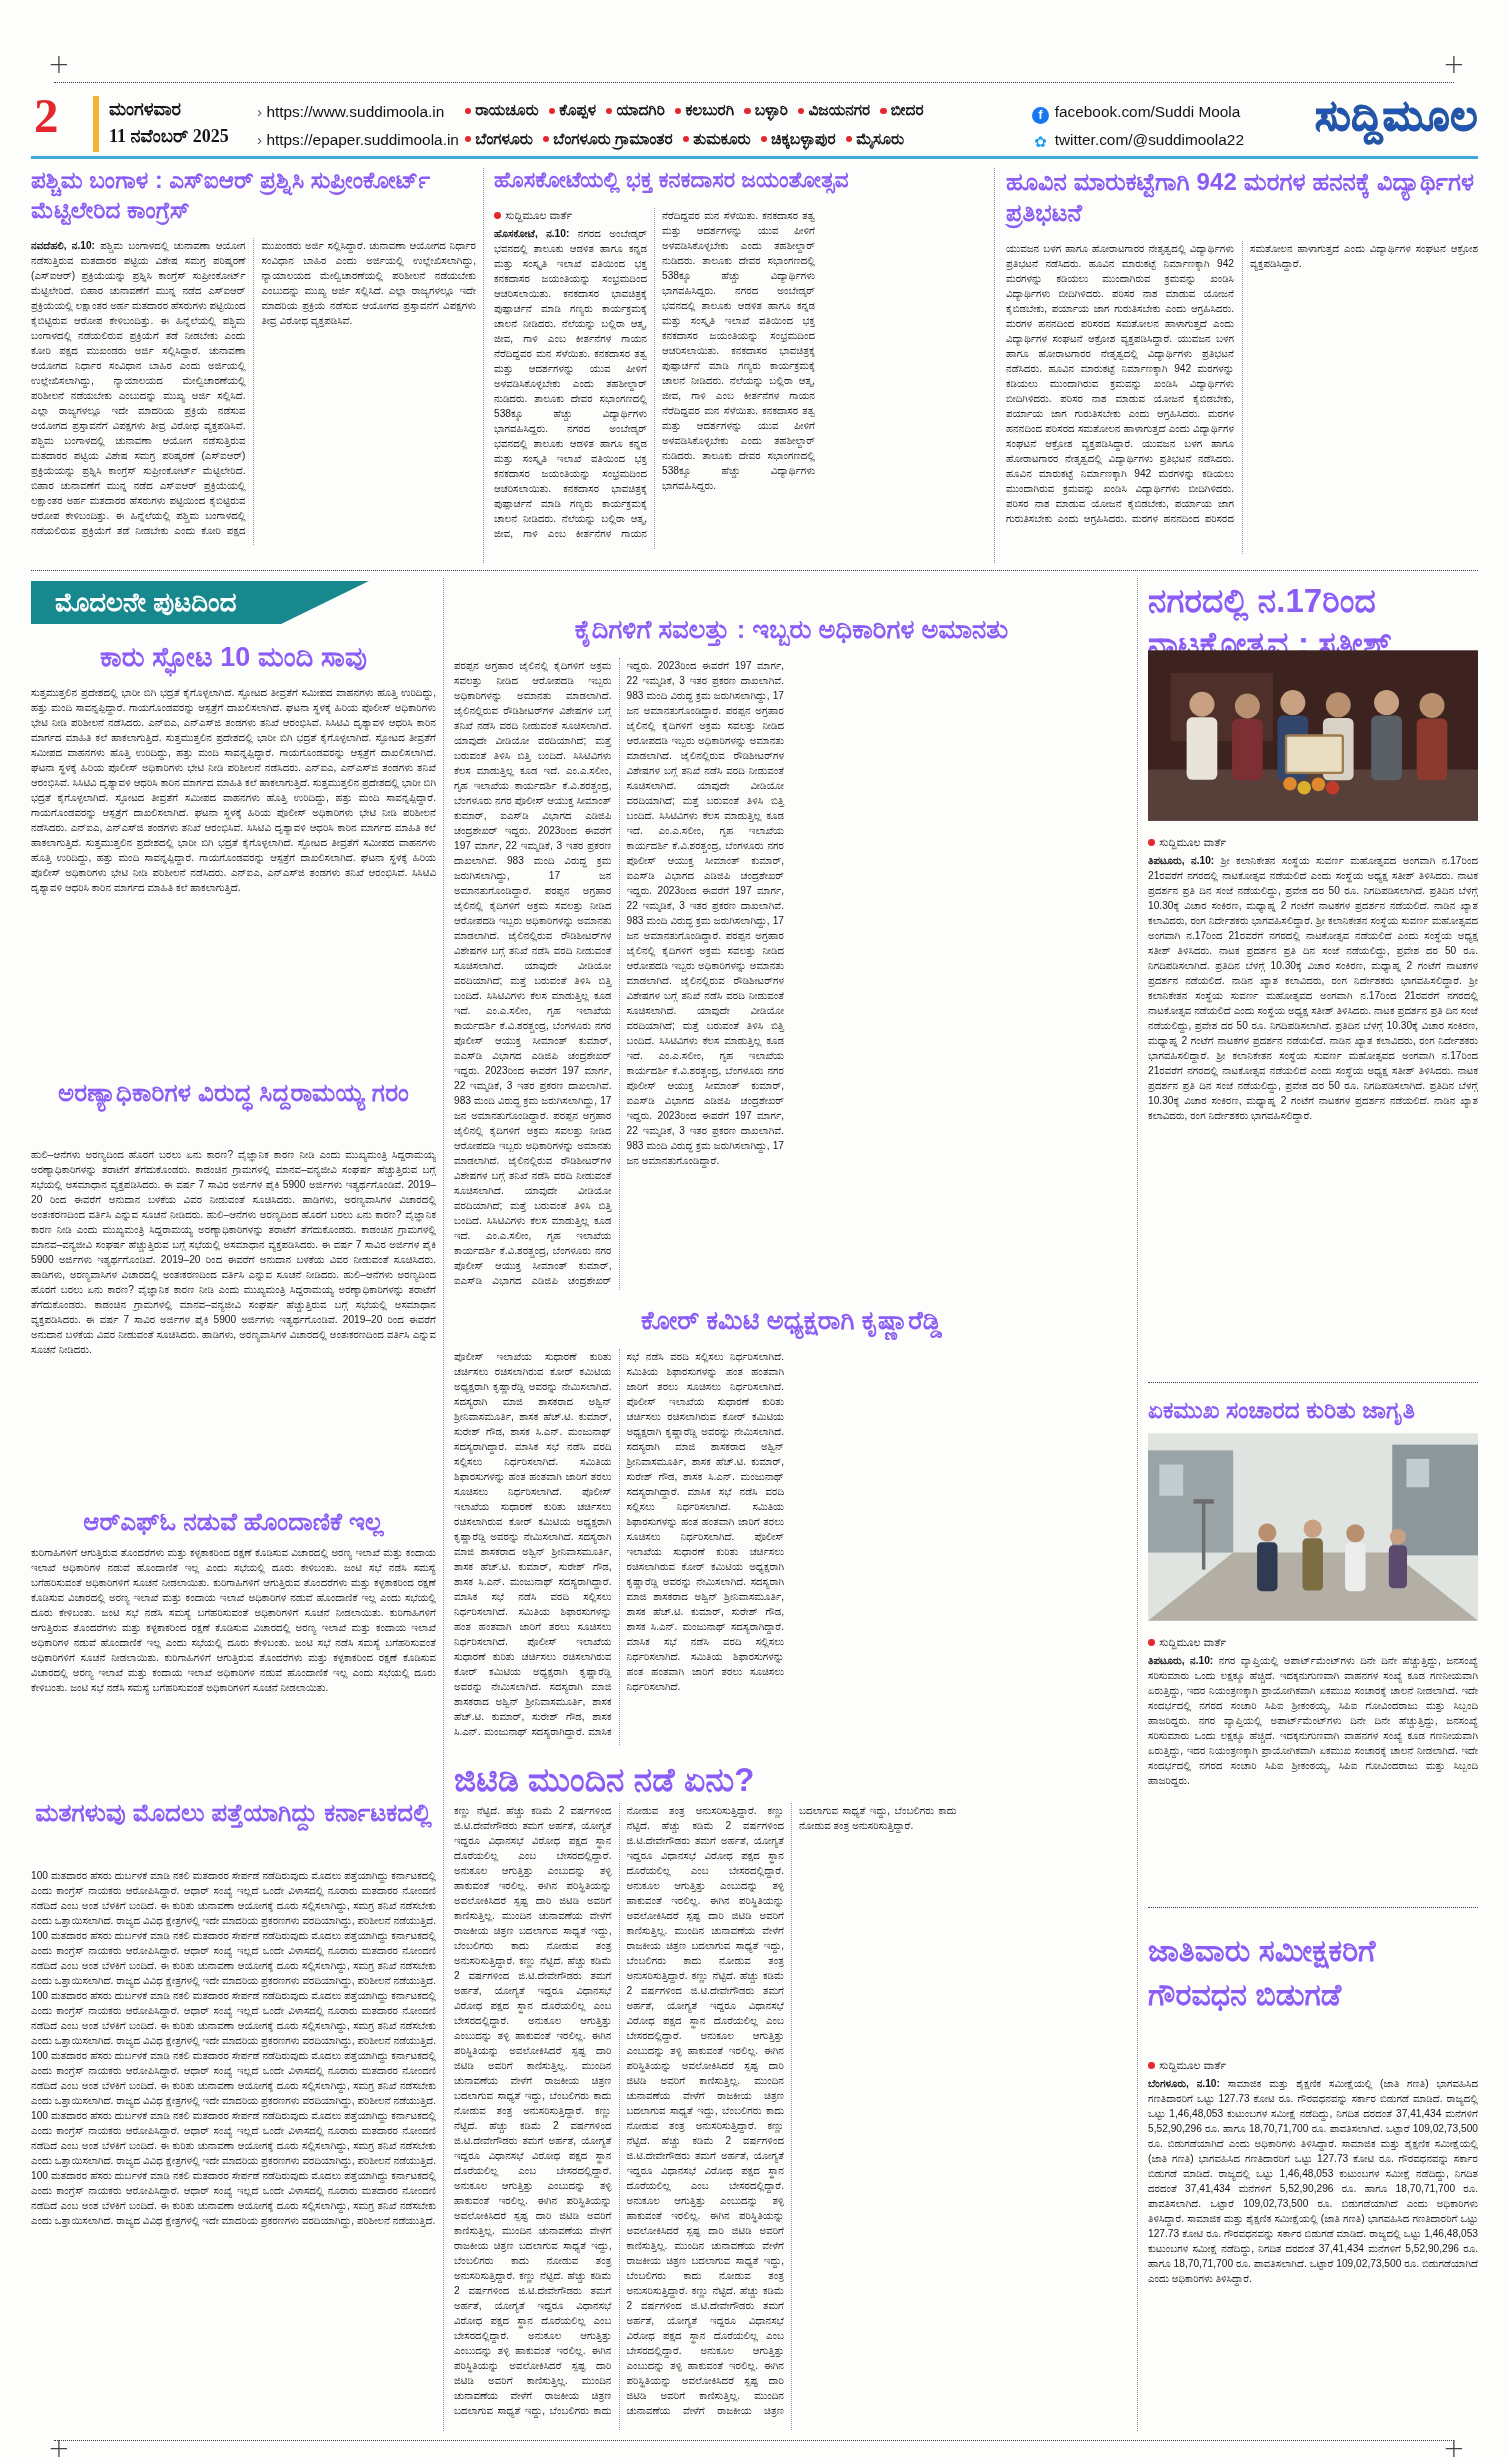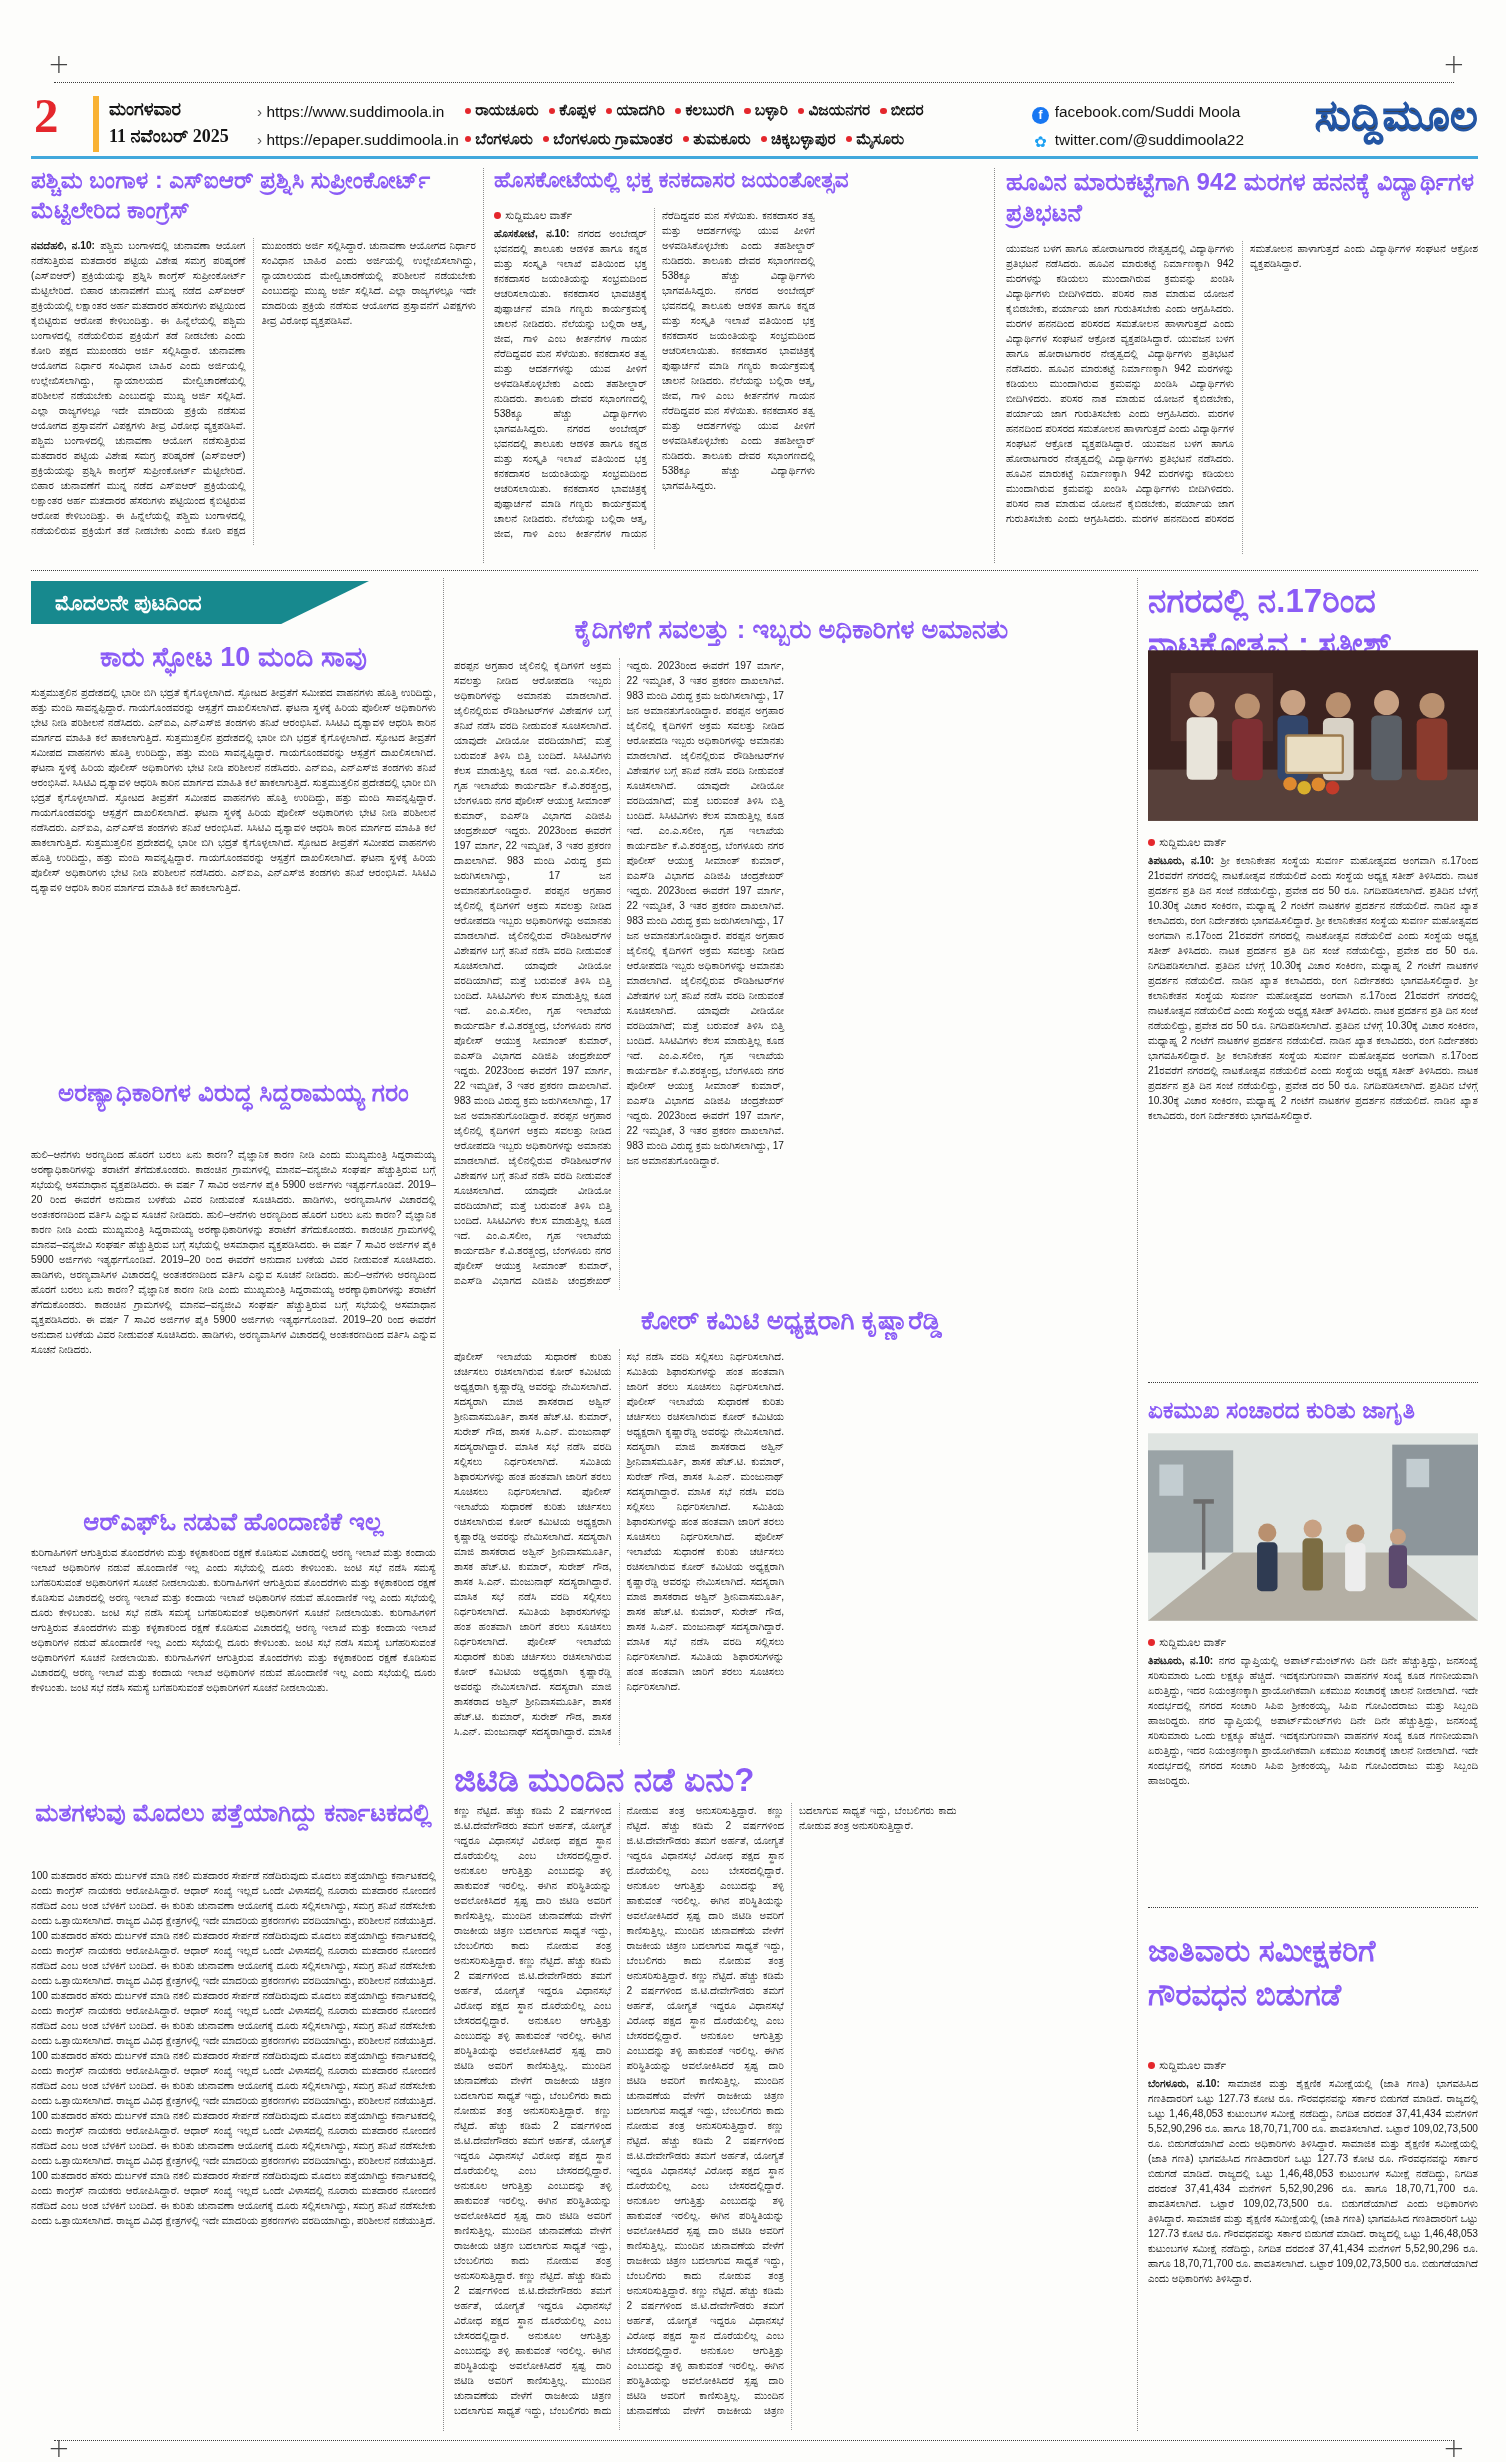--- a/index.html
+++ b/index.html
@@ -15,33 +15,33 @@
   .url{font-size:15.4px;line-height:1.8;color:#101010;}
   .url::before{content:"› ";color:#555;}
   .cities{font-weight:700;font-size:15.4px;line-height:1.85;}
   .city{white-space:nowrap;margin-right:10.2px;}
   .city::before{content:"";display:inline-block;width:6.3px;height:6.3px;border-radius:50%;background:#e4272c;margin-right:4px;vertical-align:1.1px;}
   .social{font-size:15.4px;line-height:1.8;}
   .soc-ic{display:inline-block;width:17px;height:17px;border-radius:50%;color:#fff;text-align:center;
           font-size:12px;line-height:17px;font-weight:700;margin-right:5.7px;vertical-align:-2.3px;}
   .fb{background:#1877f2;}
   .tw{background:#fff;color:#1da1f2;font-size:15px;}
-  .logo{font-size:42px;font-weight:900;color:#404040;letter-spacing:0.6px;text-align:right;
+  .logo{font-size:42px;font-weight:900;color:#1d4ed8;letter-spacing:0.6px;text-align:right;
         font-family:"Liberation Sans","DejaVu Sans",sans-serif;-webkit-text-stroke:1.1px #2356a5;}
   .bluerule{background:#41a8dc;}
   .h1{font-weight:800;color:#8b5cf6;line-height:1.3;letter-spacing:0.1px;}
   .h1.center{text-align:center;}
   .body{font-size:10.2px;line-height:15px;text-align:justify;color:#161616;overflow:hidden;}
   .cols2{column-count:2;column-gap:16px;column-rule:0.6px dotted #999;column-fill:auto;}
   .cols3{column-count:3;column-gap:15px;column-rule:0.6px dotted #999;column-fill:auto;}
   .cols4{column-count:4;column-gap:15px;column-rule:0.6px dotted #999;column-fill:auto;}
   .byline{font-weight:400;font-size:10.8px;margin-bottom:3.4px;}
   .byline .dot{display:inline-block;width:6.8px;height:6.8px;border-radius:50%;background:#e4272c;margin-right:4.5px;}
   .dl{font-weight:700;}
-  .banner{background:#17898e;color:#fff;font-weight:800;font-size:21px;line-height:43px;padding-left:24px;
+  .banner{background:#17898e;color:#fff;font-weight:800;font-size:26px;line-height:43px;padding-left:24px;
           clip-path:polygon(0 0,100% 0,74% 100%,0 100%);}
   .photo{display:block;}
 </style>
 </head>
 <body>
 
 <div class="sheet">
 
   <div class="cross" style="left:48px;top:51px;">+</div>
   <div class="cross" style="left:1443px;top:51px;">+</div>

